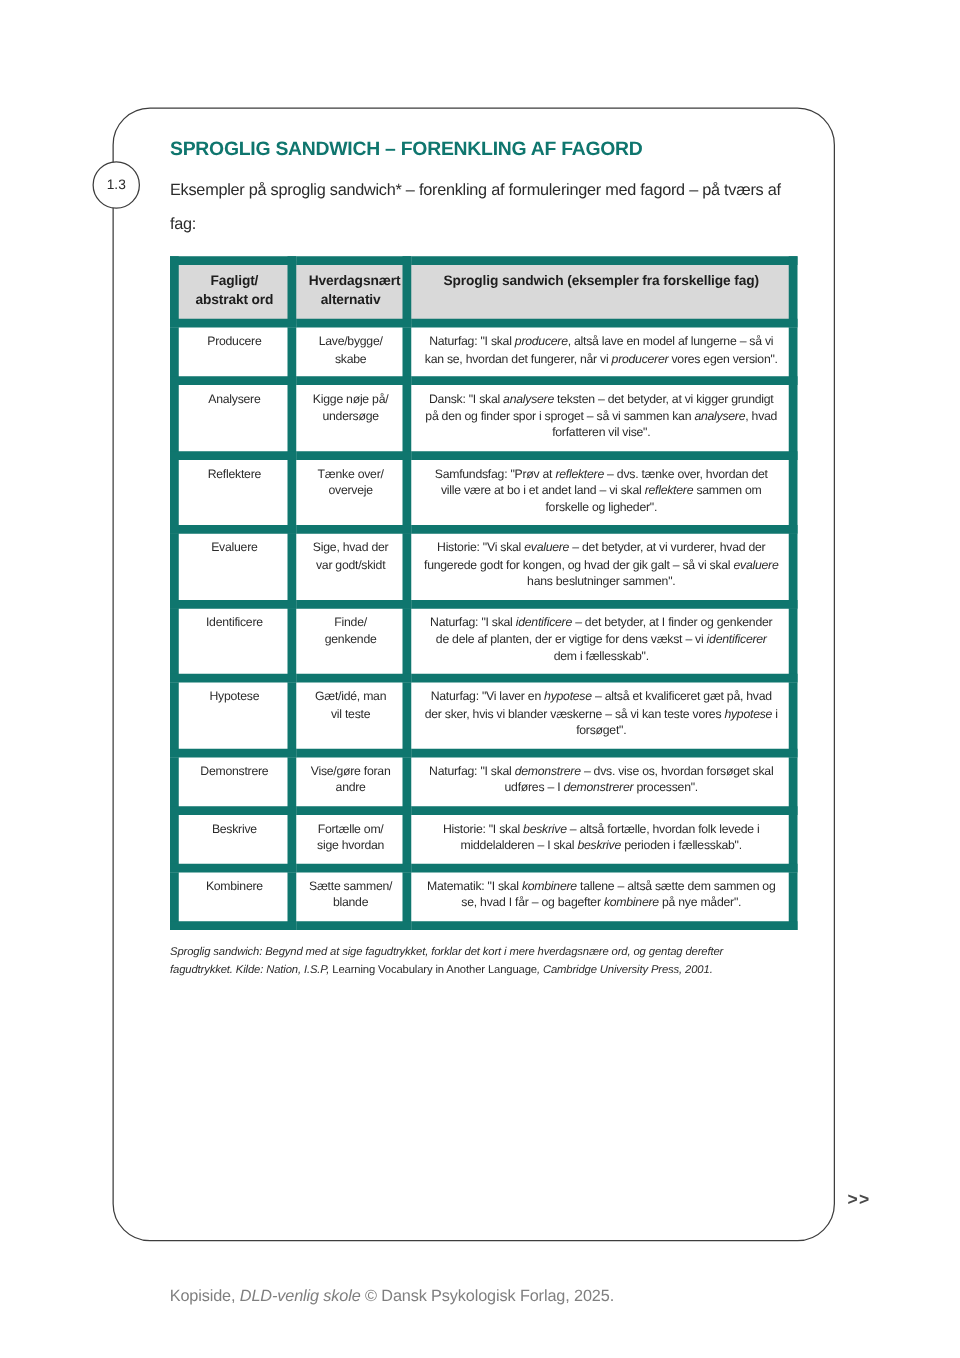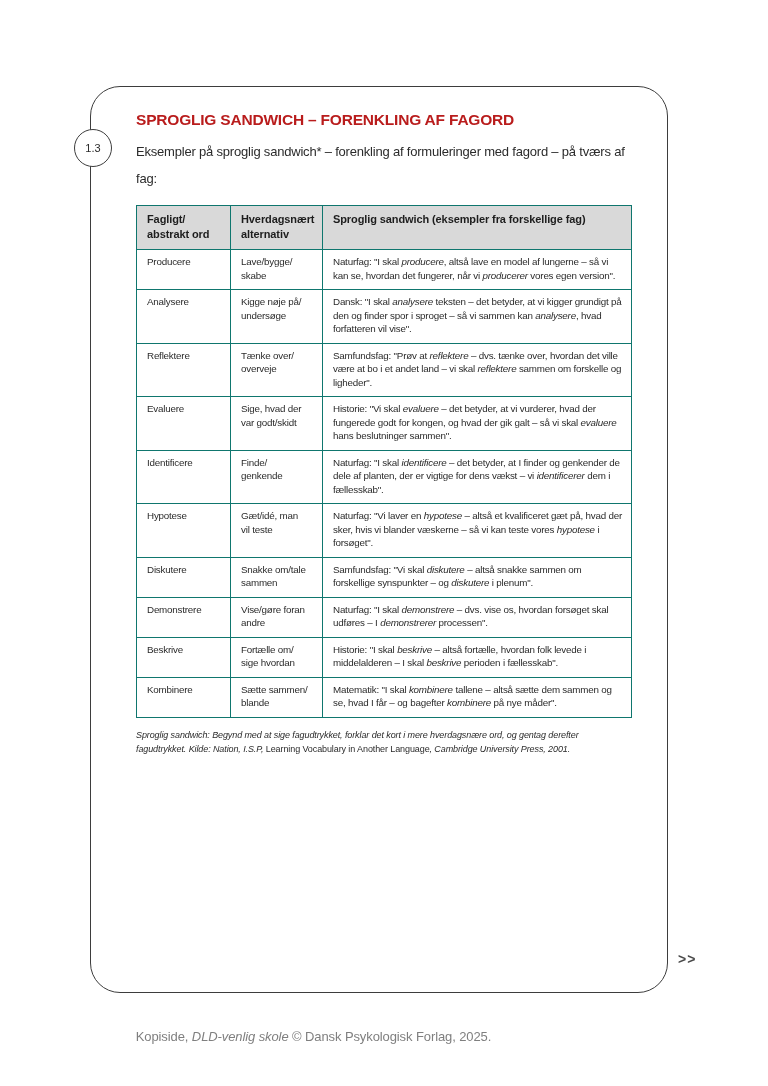--- a/index.html
+++ b/index.html
@@ -29,38 +29,38 @@
     border: 1.5px solid #3d3d3d;
     border-radius: 50%;
     display: flex; align-items: center; justify-content: center;
     font-size: 11px;
     z-index: 2;
   }
   .title {
     font-size: 15.5px;
     font-weight: bold;
     letter-spacing: -0.2px;
-    color: #b91c1c;
+    color: #0f766e;
     margin: 0 0 9px 0;
   }
   .intro {
     font-size: 13px;
     line-height: 27px;
     letter-spacing: -0.2px;
     margin: 0 0 13px 0;
   }
   table.sandwich {
     border-collapse: collapse;
     width: 495px;
     table-layout: fixed;
   }
   table.sandwich th, table.sandwich td {
-    border: 1px solid #0f766e;
+    border: 7px solid #0f766e;
     vertical-align: top;
-    text-align: left;
+    text-align: center;
   }
   table.sandwich th {
     background: #d9d9d9;
     font-size: 11px;
     font-weight: bold;
     line-height: 15px;
     padding: 6px 8px 7px 10px;
     white-space: pre-line;
     color: #1d1d1d;
     letter-spacing: -0.1px;
@@ -152,26 +152,20 @@
 genkende</td>
         <td class="ex">Naturfag: "I skal <i>identificere</i> – det betyder, at I finder og genkender de dele af planten, der er vigtige for dens vækst – vi <i>identificerer</i> dem i fællesskab".</td>
       </tr>
       <tr>
         <td class="term">Hypotese</td>
         <td class="alt">Gæt/idé, man
 vil teste</td>
         <td class="ex">Naturfag: "Vi laver en <i>hypotese</i> – altså et kvalificeret gæt på, hvad der sker, hvis vi blander væskerne – så vi kan teste vores <i>hypotese</i> i forsøget".</td>
       </tr>
       <tr>
-        <td class="term">Diskutere</td>
-        <td class="alt">Snakke om/tale
-sammen</td>
-        <td class="ex">Samfundsfag: "Vi skal <i>diskutere</i> – altså snakke sammen om forskellige synspunkter – og <i>diskutere</i> i plenum".</td>
-      </tr>
-      <tr>
         <td class="term">Demonstrere</td>
         <td class="alt">Vise/gøre foran
 andre</td>
         <td class="ex">Naturfag: "I skal <i>demonstrere</i> – dvs. vise os, hvordan forsøget skal udføres – I <i>demonstrerer</i> processen".</td>
       </tr>
       <tr>
         <td class="term">Beskrive</td>
         <td class="alt">Fortælle om/
 sige hvordan</td>
         <td class="ex">Historie: "I skal <i>beskrive</i> – altså fortælle, hvordan folk levede i middelalderen – I skal <i>beskrive</i> perioden i fællesskab".</td>

